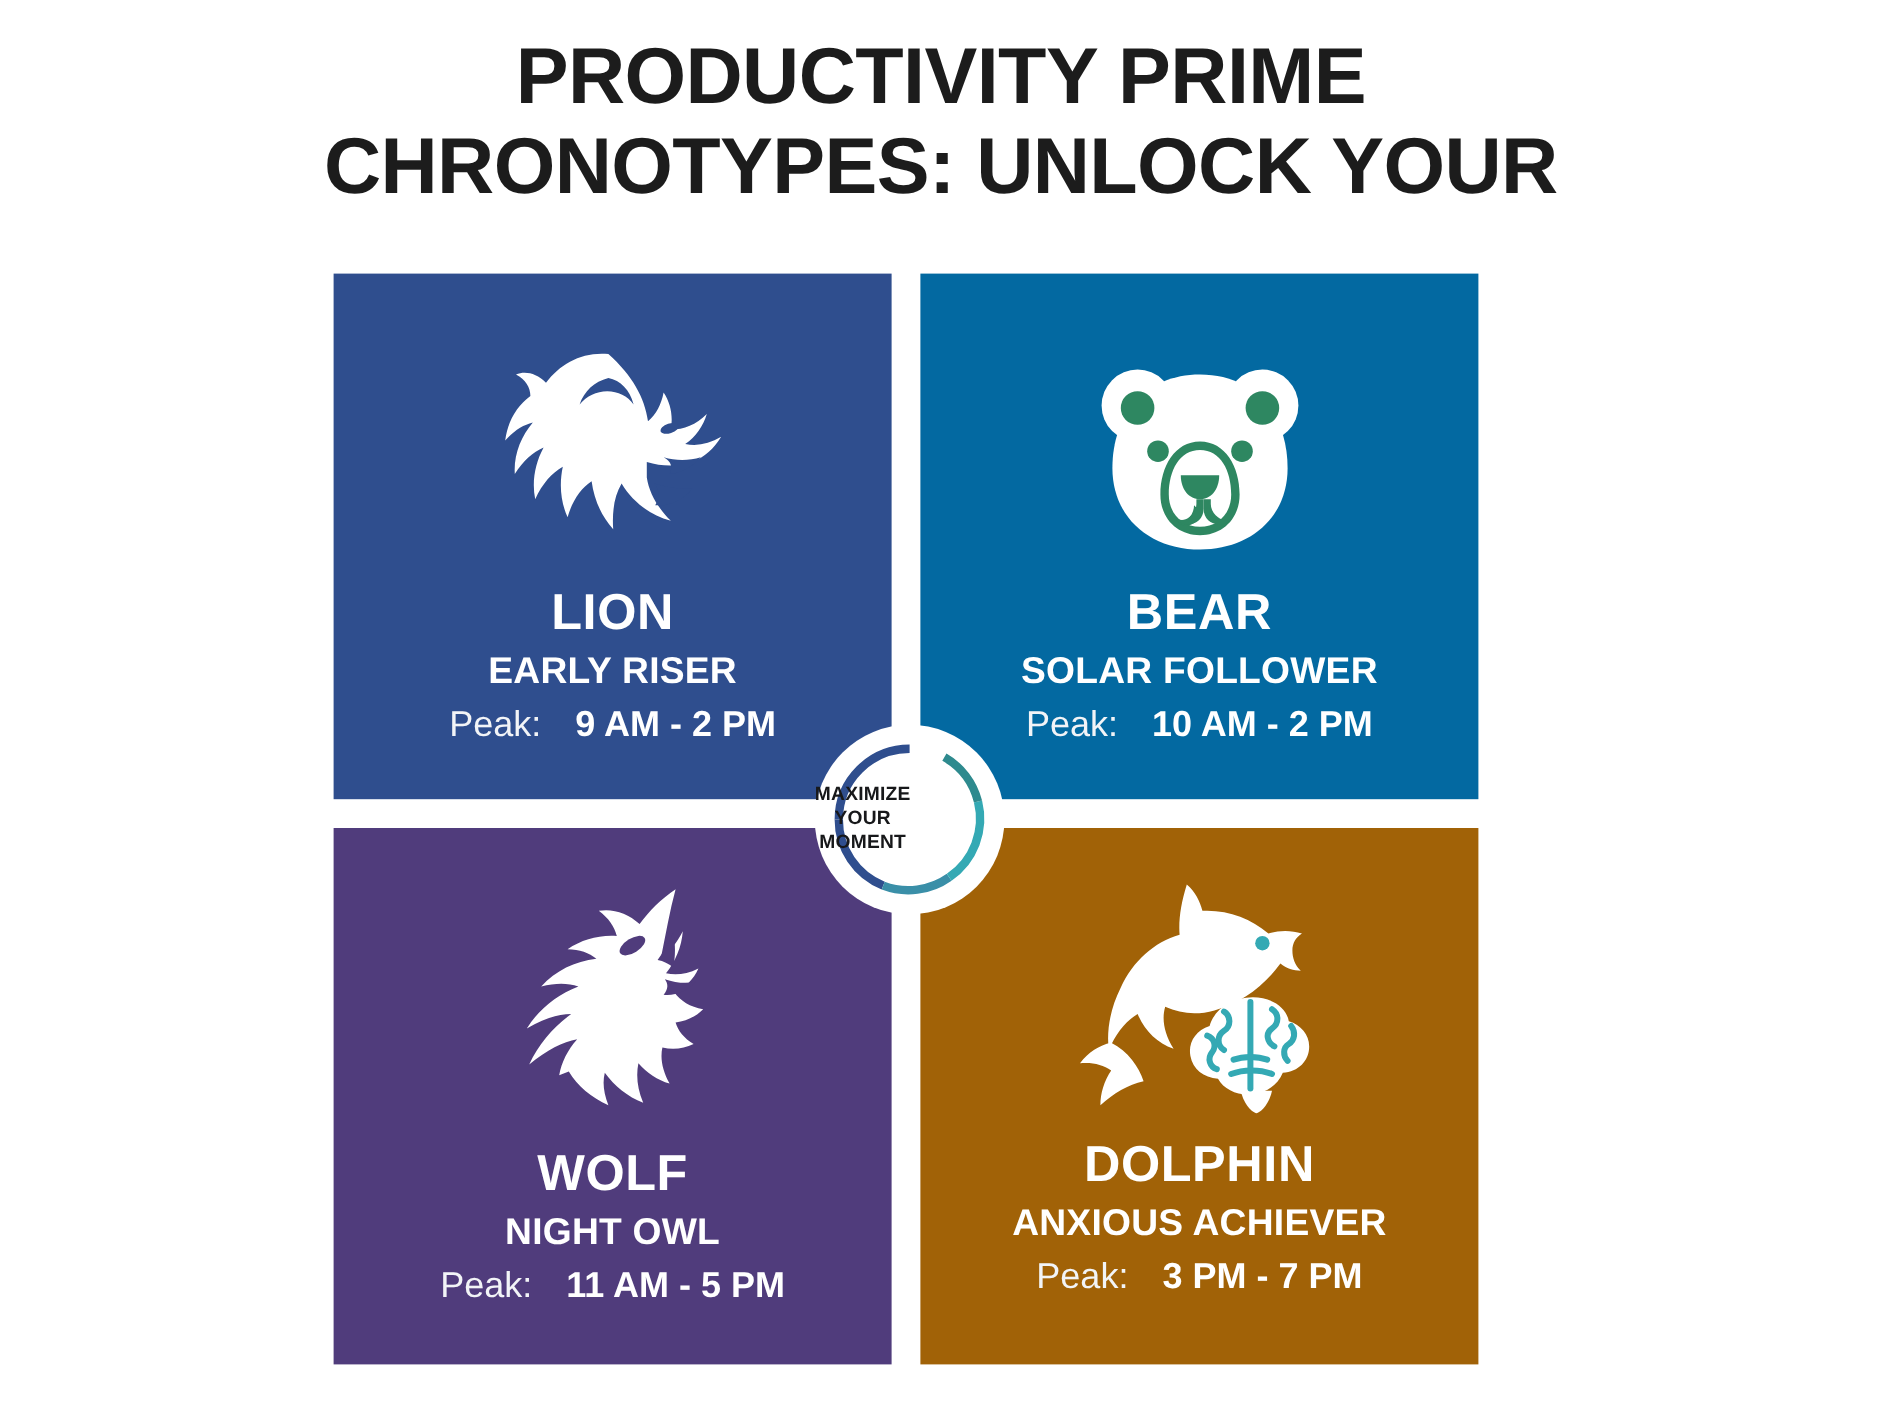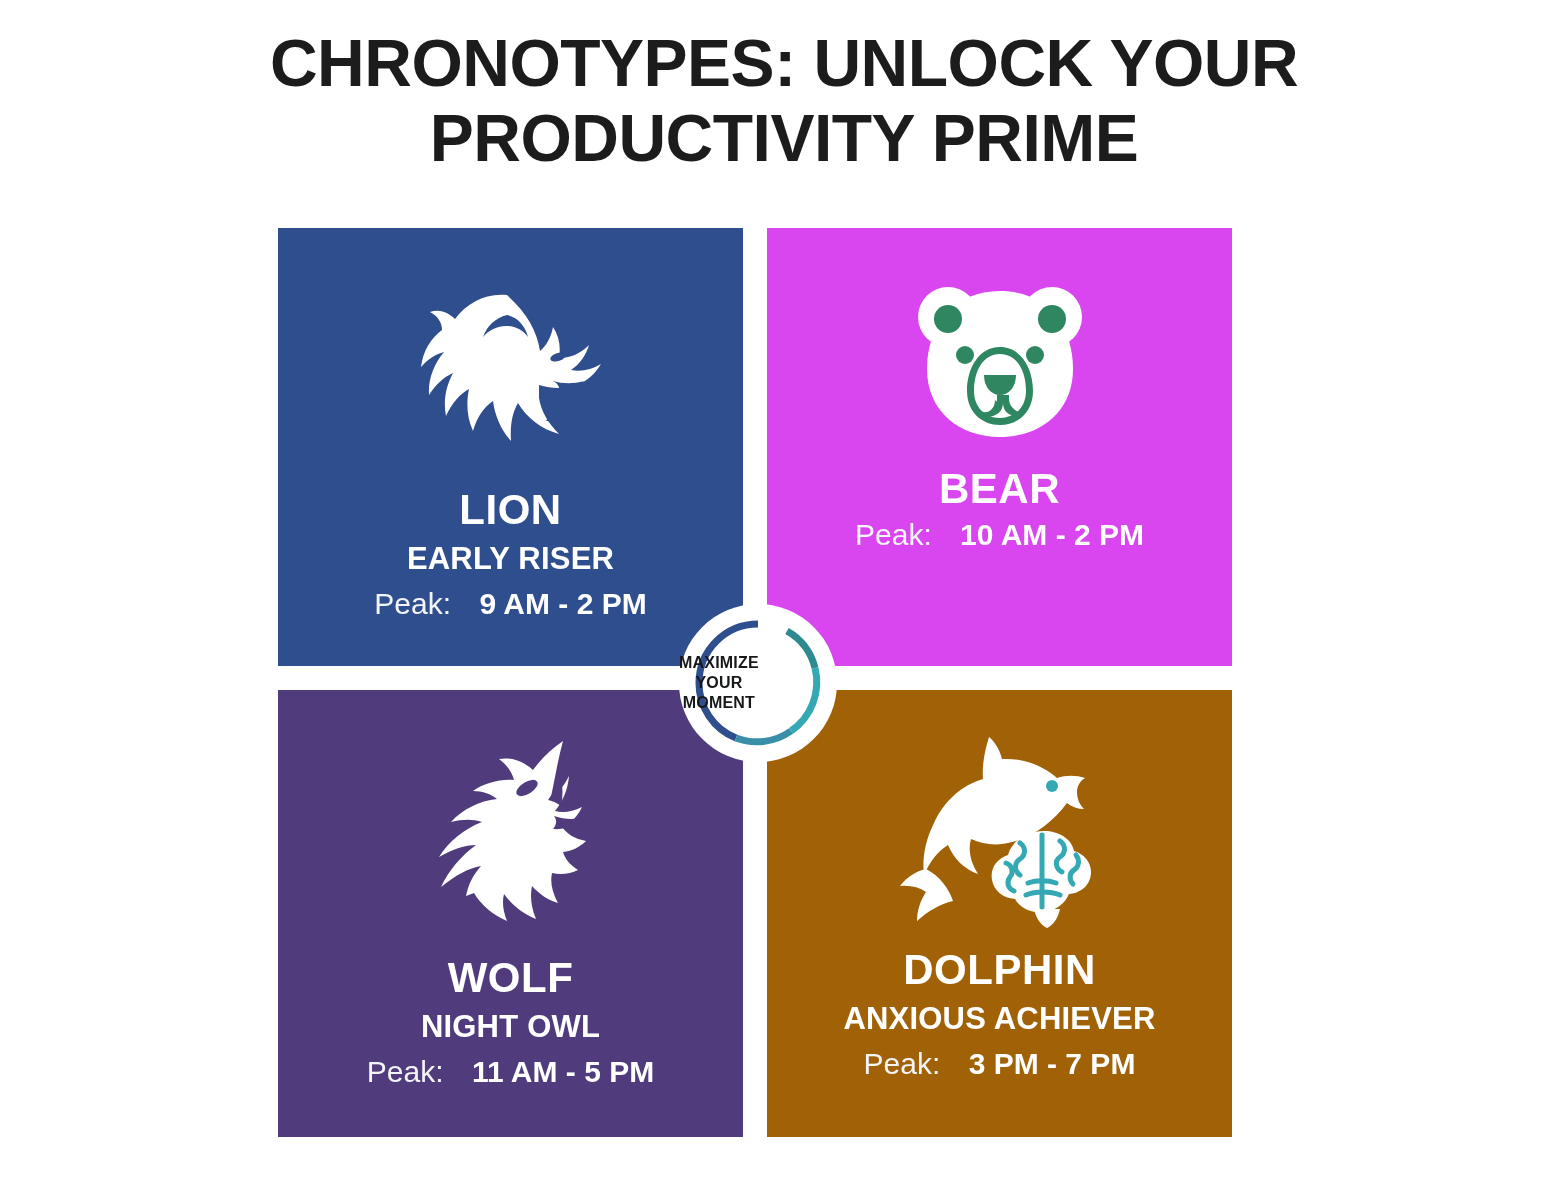--- a/index.html
+++ b/index.html
@@ -59,21 +59,21 @@
 
   .quad {
     position: relative;
     display: flex;
     flex-direction: column;
     align-items: center;
     box-sizing: border-box;
     overflow: hidden;
   }
   .quad.lion    { background: #2F4E8E; padding-top: 52px; }
-  .quad.bear    { background: #d946ef; padding-top: 31px; }
+  .quad.bear    { background: #0369a1; padding-top: 52px; }
   .quad.wolf    { background: #503C7C; padding-top: 28px; }
   .quad.dolphin { background: #a16207; padding-top: 20px; }
 
   .quad-icon {
     height: 200px;
     display: flex;
     align-items: center;
     justify-content: center;
   }
   .quad.wolf .quad-icon,
@@ -145,22 +145,22 @@
     color: #17181a;
   }
   .badge-text span { display: block; }
 </style>
 </head>
 <body>
 
 <div class="poster">
 
   <div class="title-block">
+    <span class="title-line">PRODUCTIVITY PRIME</span>
     <span class="title-line">CHRONOTYPES: UNLOCK YOUR</span>
-    <span class="title-line">PRODUCTIVITY PRIME</span>
   </div>
 
   <div class="grid">
 
     <div class="quad lion">
       <div class="quad-icon">
         <svg width="200" height="190" viewBox="0 0 200 190" aria-hidden="true">
           <g fill="#ffffff">
             <path d="M96 10 C74 8 56 18 44 34 C36 26 27 24 19 27 C27 31 31 38 31 45
                      C20 53 12 66 10 82 C17 74 25 69 33 67 C23 79 17 94 18 110
@@ -217,20 +217,21 @@
                      C78 145 81 145 84 143 C88 140 90 136 90 131"></path>
             <path d="M92 126 L98 126 L98 134 C98 142 92 147 85 147 C80 147 76 145 74 141
                      C78 144 82 144 86 141 C90 138 92 134 92 130 Z"></path>
             <path d="M98 126 L98 134 C98 142 104 147 111 147 C116 147 120 145 122 141
                      C118 144 114 144 110 141 C106 138 104 134 104 130 L104 126 Z"></path>
           </g>
         </svg>
       </div>
       <div class="quad-text">
         <span class="quad-name">BEAR</span>
+        <span class="quad-sub">SOLAR FOLLOWER</span>
         <span class="quad-peak">
           <span class="peak-label">Peak:</span>
           <span class="peak-time">10 AM - 2 PM</span>
         </span>
       </div>
     </div>
 
     <div class="quad wolf">
       <div class="quad-icon">
         <svg width="200" height="200" viewBox="0 0 200 200" aria-hidden="true">

